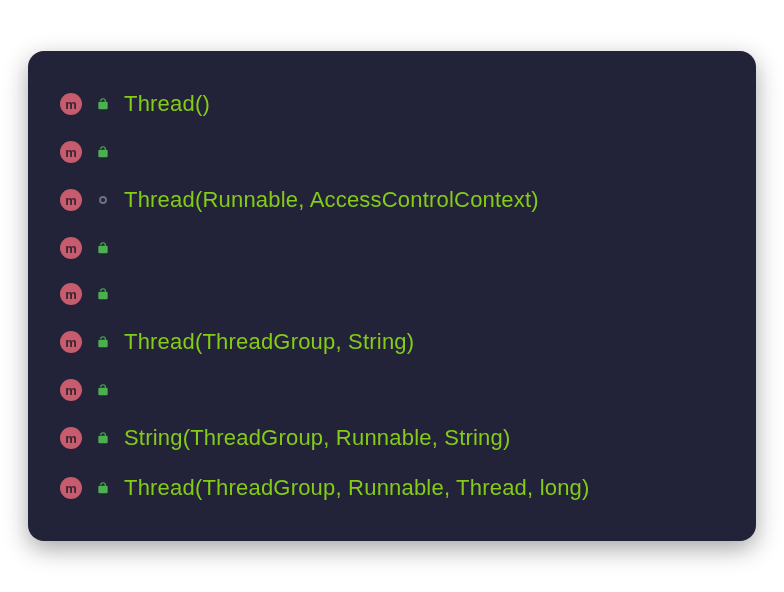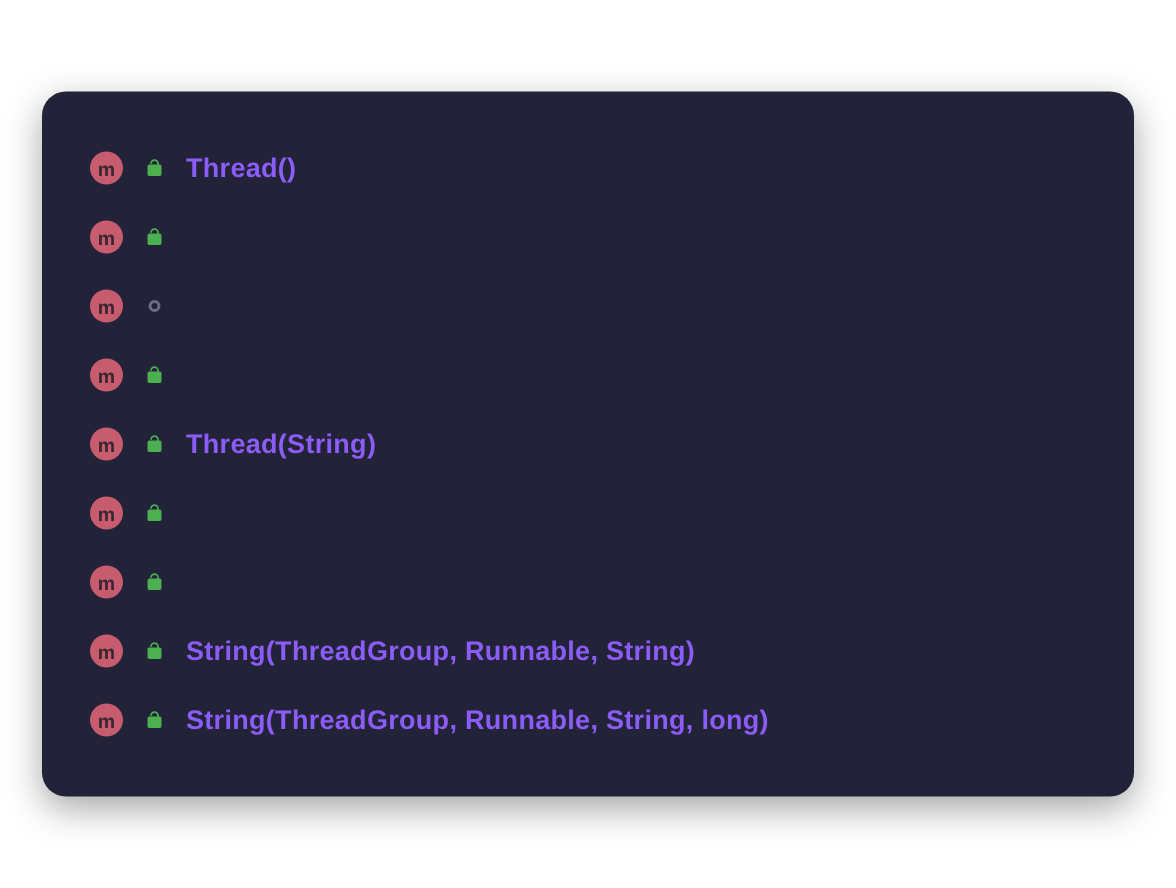--- a/index.html
+++ b/index.html
@@ -61,24 +61,23 @@
       fill: #4caf50;
     }
     .circle-dot {
       width: 8px;
       height: 8px;
       border: 2px solid #6b6d85;
       border-radius: 50%;
       background: transparent;
     }
     .signature {
-      color: #8b5cf6;
-      font-size: 18px;
+      color: #84cc16;
+      font-size: 22px;
       letter-spacing: 0.2px;
-      font-weight: bold;
     }
   </style>
 </head>
 <body>
 
 <div class="panel">
   <div class="row">
     <span class="method-icon">
         <span class="method-icon-text">m</span>
       </span>
@@ -101,20 +100,21 @@
     </span>
   </div>
 
   <div class="row">
     <span class="method-icon">
         <span class="method-icon-text">m</span>
       </span>
     <span class="visibility-icon">
       <span class="circle-dot"></span>
     </span>
+    <span class="signature">Thread(Runnable, AccessControlContext)</span>
   </div>
 
   <div class="row">
     <span class="method-icon">
         <span class="method-icon-text">m</span>
       </span>
     <span class="visibility-icon lock-open">
       <svg viewBox="0 0 24 24">
           <path d="M17 8V7a5 5 0 0 0-10 0h2a3 3 0 0 1 6 0v1H6a2 2 0 0 0-2 2v9a2 2 0 0 0 2 2h12a2 2 0 0 0 2-2v-9a2 2 0 0 0-2-2h-1z"></path>
         </svg>
@@ -123,32 +123,32 @@
 
   <div class="row">
     <span class="method-icon">
         <span class="method-icon-text">m</span>
       </span>
     <span class="visibility-icon lock-open">
       <svg viewBox="0 0 24 24">
           <path d="M17 8V7a5 5 0 0 0-10 0h2a3 3 0 0 1 6 0v1H6a2 2 0 0 0-2 2v9a2 2 0 0 0 2 2h12a2 2 0 0 0 2-2v-9a2 2 0 0 0-2-2h-1z"></path>
         </svg>
     </span>
-    <span class="signature">Thread(String)</span>
   </div>
 
   <div class="row">
     <span class="method-icon">
         <span class="method-icon-text">m</span>
       </span>
     <span class="visibility-icon lock-open">
       <svg viewBox="0 0 24 24">
           <path d="M17 8V7a5 5 0 0 0-10 0h2a3 3 0 0 1 6 0v1H6a2 2 0 0 0-2 2v9a2 2 0 0 0 2 2h12a2 2 0 0 0 2-2v-9a2 2 0 0 0-2-2h-1z"></path>
         </svg>
     </span>
+    <span class="signature">Thread(ThreadGroup, String)</span>
   </div>
 
   <div class="row">
     <span class="method-icon">
         <span class="method-icon-text">m</span>
       </span>
     <span class="visibility-icon lock-open">
       <svg viewBox="0 0 24 24">
           <path d="M17 8V7a5 5 0 0 0-10 0h2a3 3 0 0 1 6 0v1H6a2 2 0 0 0-2 2v9a2 2 0 0 0 2 2h12a2 2 0 0 0 2-2v-9a2 2 0 0 0-2-2h-1z"></path>
         </svg>
@@ -169,15 +169,15 @@
 
   <div class="row">
     <span class="method-icon">
         <span class="method-icon-text">m</span>
       </span>
     <span class="visibility-icon lock-open">
       <svg viewBox="0 0 24 24">
           <path d="M17 8V7a5 5 0 0 0-10 0h2a3 3 0 0 1 6 0v1H6a2 2 0 0 0-2 2v9a2 2 0 0 0 2 2h12a2 2 0 0 0 2-2v-9a2 2 0 0 0-2-2h-1z"></path>
         </svg>
     </span>
-    <span class="signature">String(ThreadGroup, Runnable, String, long)</span>
+    <span class="signature">Thread(ThreadGroup, Runnable, Thread, long)</span>
   </div>
 </div>
 
 </body></html>

